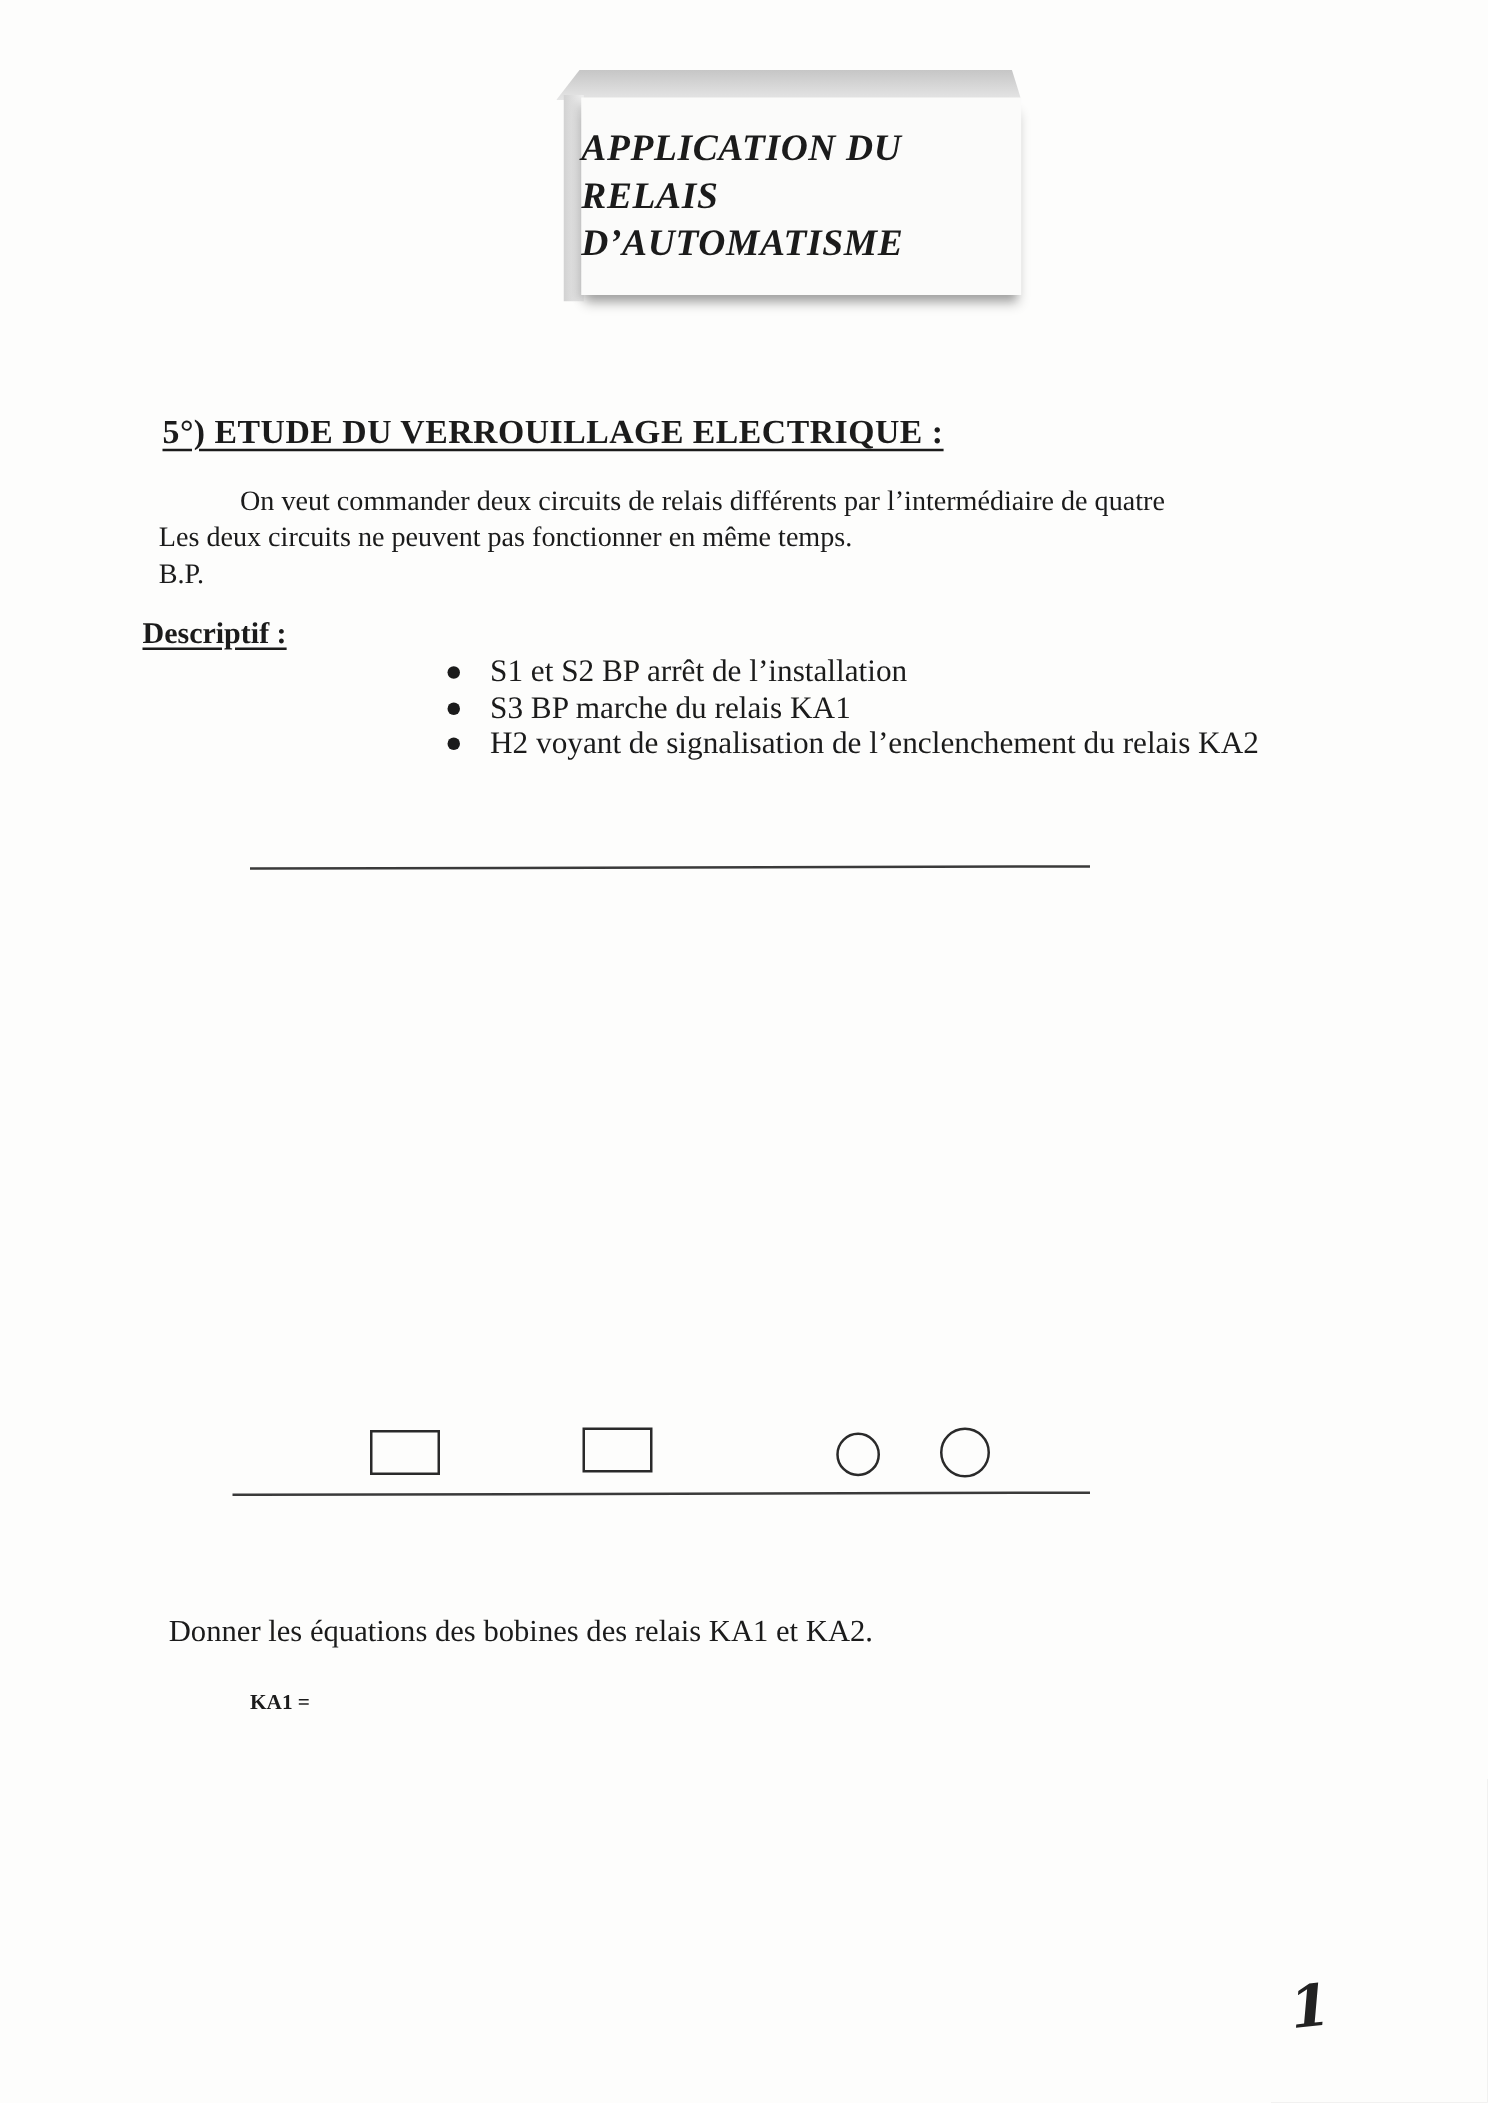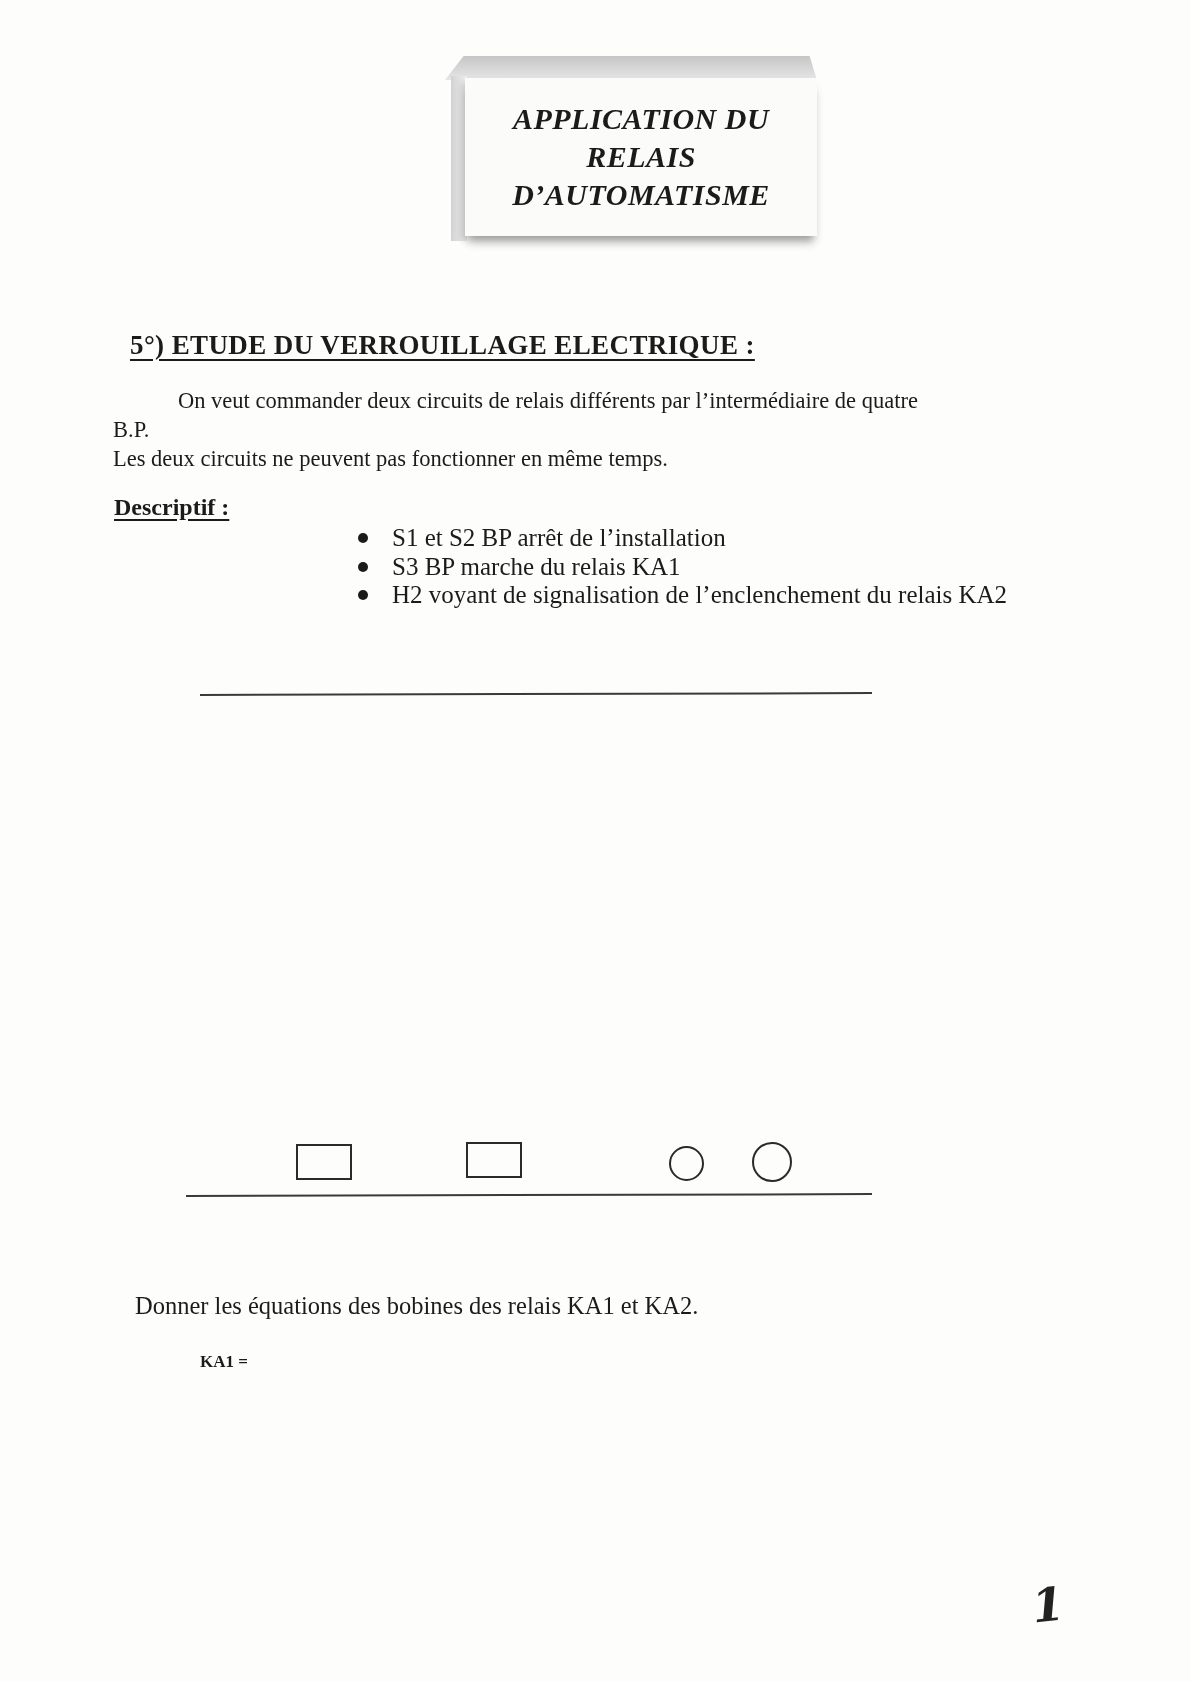--- a/index.html
+++ b/index.html
@@ -23,40 +23,40 @@
     clip-path: polygon(0 100%, 5% 0, 98% 0, 100% 100%);
   }
   .title-side {
     position: absolute; left: 6px; top: 20px; width: 16px; height: 165px;
     background: linear-gradient(90deg, #d2d2d2, #efefef);
   }
   .title-box {
     position: absolute; left: 20px; top: 22px; width: 352px; height: 158px;
     background: #fbfbfa;
     box-shadow: 0 9px 9px -3px rgba(0,0,0,0.30), -4px 4px 6px rgba(0,0,0,0.10);
-    display: flex; flex-direction: column; align-items: center; justify-content: center;
+    display: flex; flex-direction: column; align-items: flex-start; justify-content: center;
     gap: 4px;
   }
   .title-line {
     font-size: 30px; font-weight: bold; font-style: italic;
     letter-spacing: 0.5px; white-space: nowrap;
   }
 
   
   .section-heading {
     position: absolute; left: 130px; top: 330px;
     font-size: 27px; font-weight: bold;
     text-decoration: underline;
     text-underline-offset: 5px;
     letter-spacing: 0.4px;
     white-space: nowrap;
   }
 
   
-  .intro { position: absolute; left: 113px; top: 386px; width: 830px; font-size: 22.5px; line-height: 29px; }
+  .intro { position: absolute; left: 127px; top: 386px; width: 830px; font-size: 22.5px; line-height: 29px; }
   .intro .indent { text-indent: 65px; }
 
   
   .descriptif-label {
     position: absolute; left: 114px; top: 494px;
     font-size: 24px; font-weight: bold;
     text-decoration: underline;
     text-underline-offset: 4px;
   }
 
@@ -110,22 +110,22 @@
       <div class="title-line">APPLICATION DU</div>
       <div class="title-line">RELAIS</div>
       <div class="title-line">D’AUTOMATISME</div>
     </div>
   </div>
 
   <div class="section-heading">5°) ETUDE DU VERROUILLAGE ELECTRIQUE :</div>
 
   <div class="intro">
     <div class="indent">On veut commander deux circuits de relais différents par l’intermédiaire de quatre</div>
+    <div>Les deux circuits ne peuvent pas fonctionner en même temps.</div>
     <div>B.P.</div>
-    <div>Les deux circuits ne peuvent pas fonctionner en même temps.</div>
   </div>
 
   <div class="descriptif-label">Descriptif :</div>
 
   <div class="bullet-list">
     <div class="bullet-item">
       <span class="bullet-dot"></span>
       <span>S1 et S2  BP arrêt de l’installation</span>
     </div>
     <div class="bullet-item">

